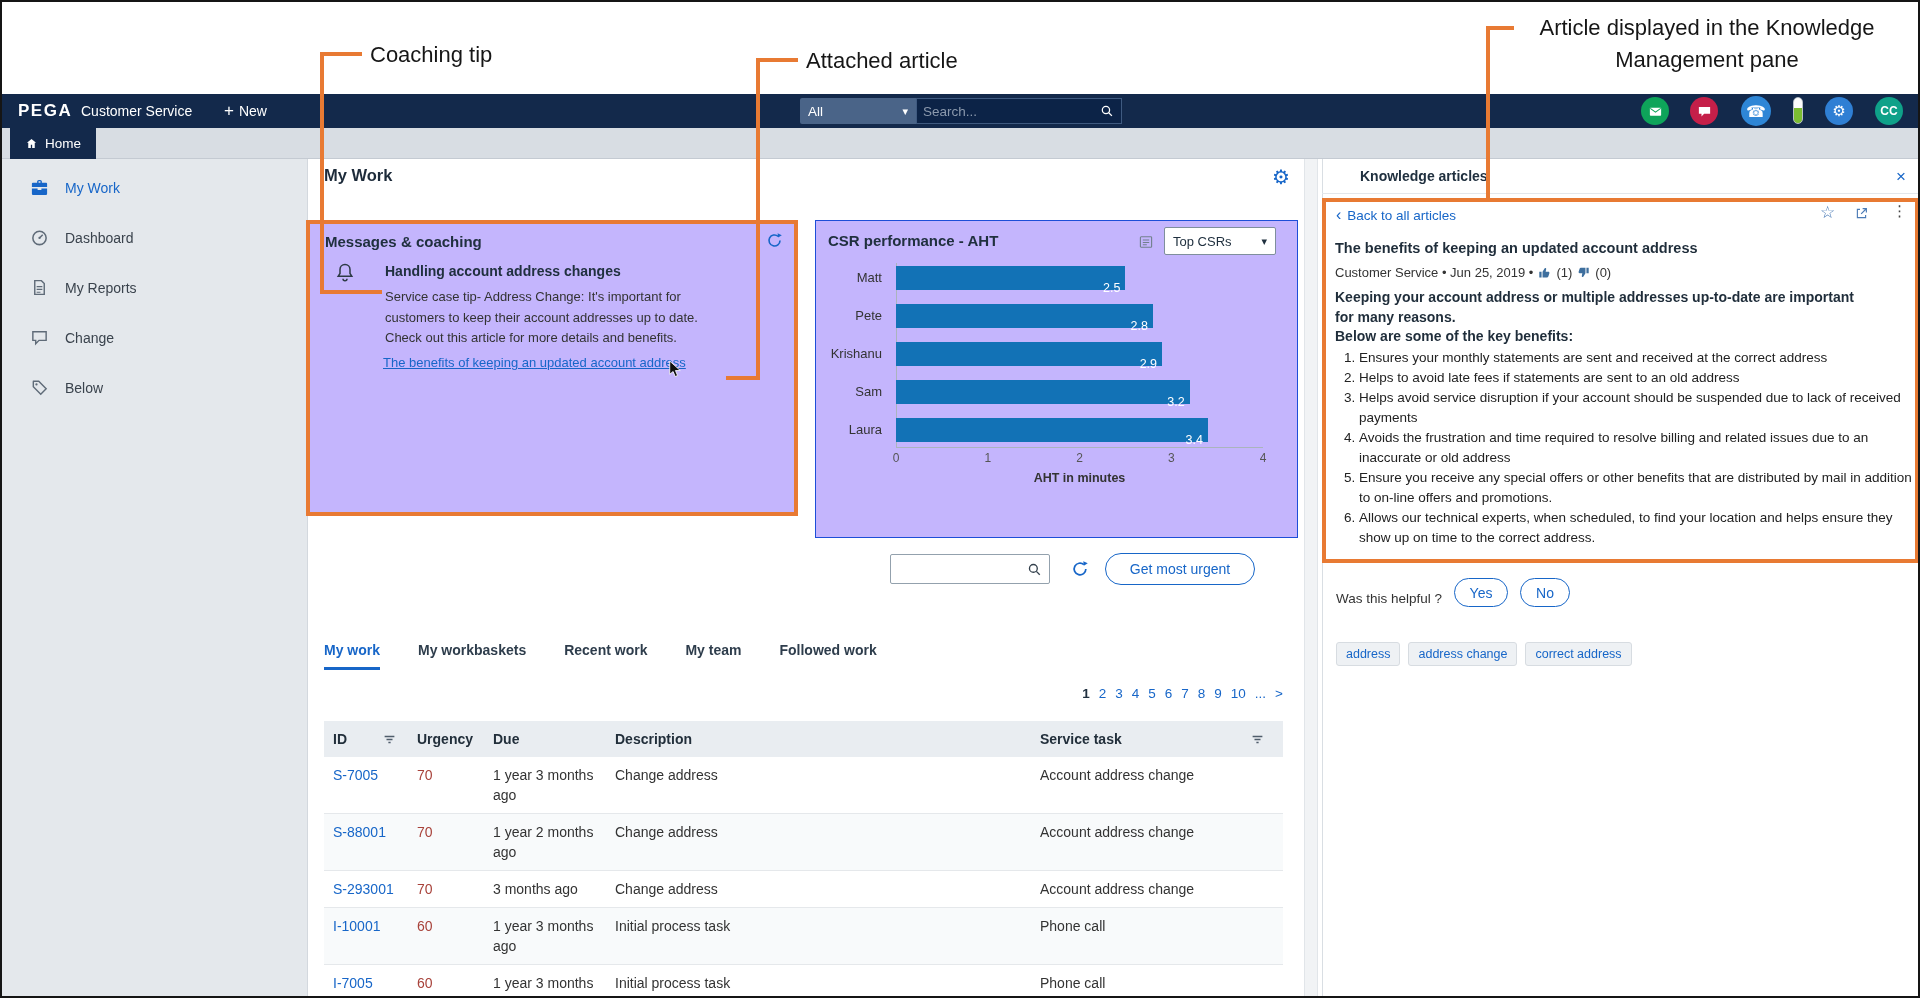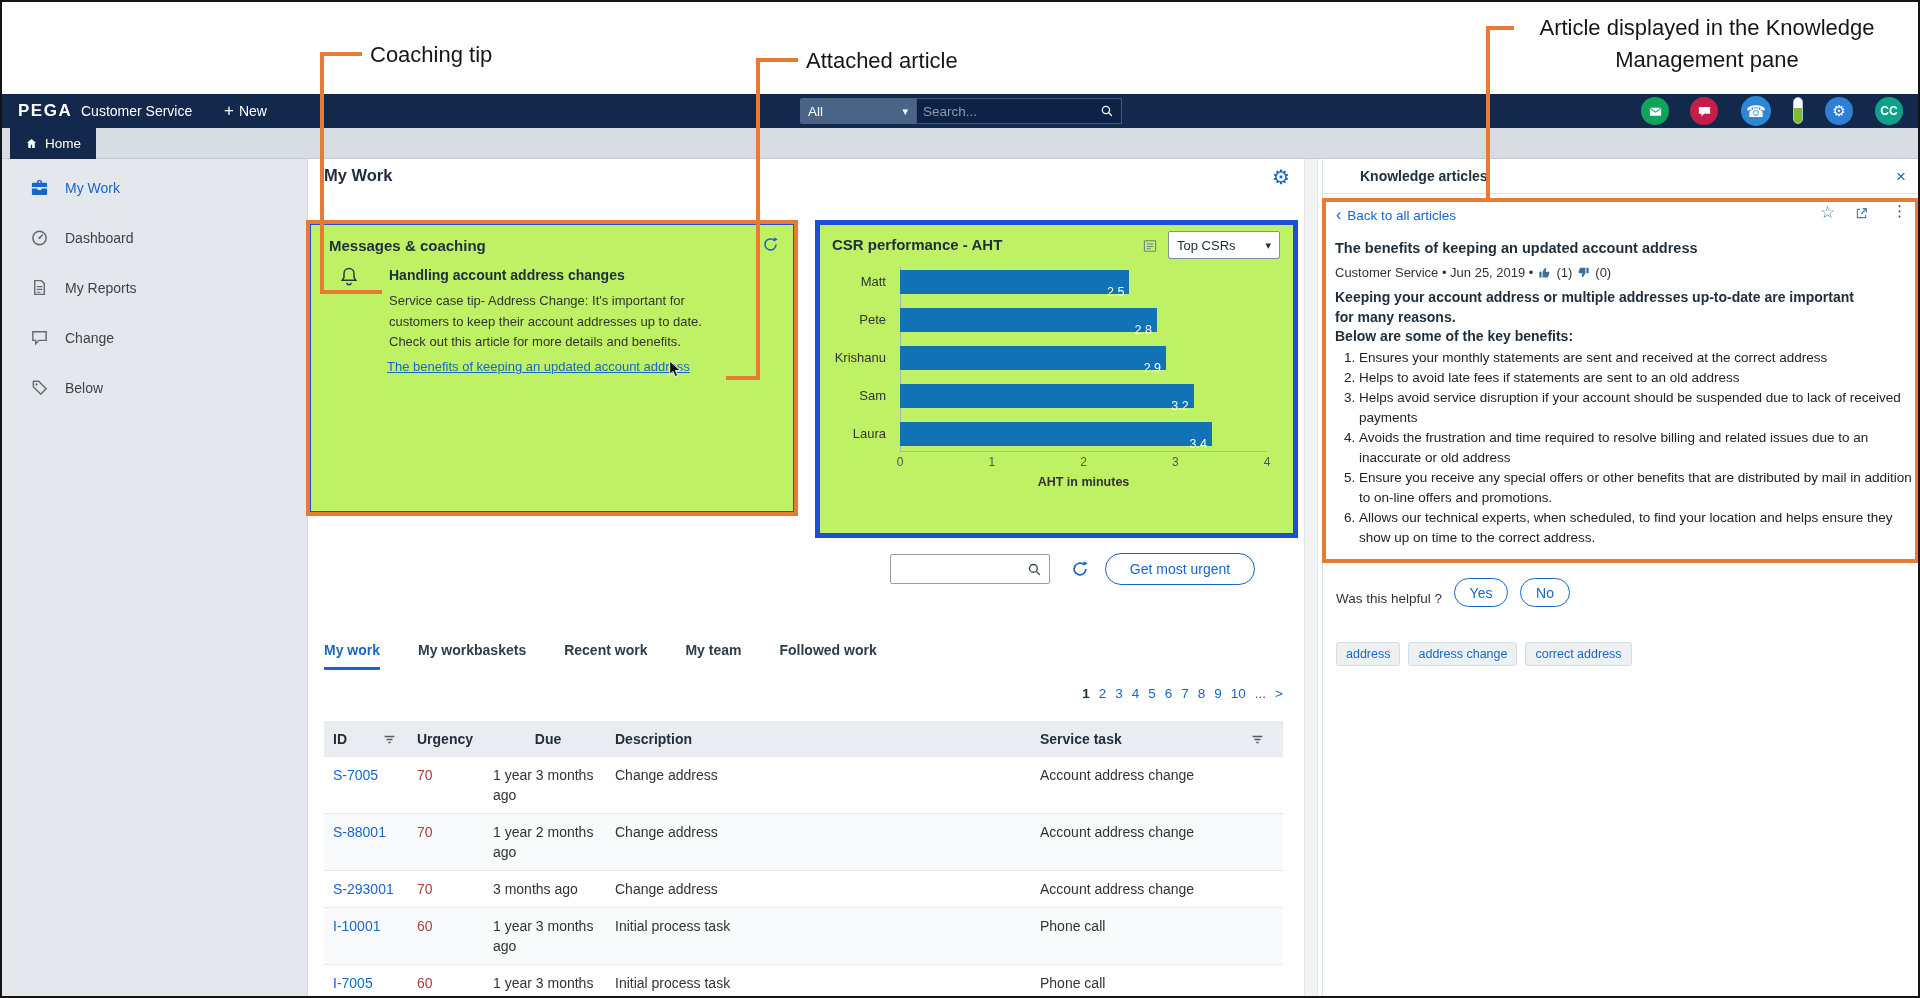--- a/index.html
+++ b/index.html
@@ -23,41 +23,41 @@
   
   .strip{left:0;top:126px;width:100%;height:31px;background:#d8dde3;border-bottom:1px solid #c4cad2;box-sizing:border-box;}
   .hometab{left:8px;top:126px;height:31px;background:#13294b;color:#fff;font-size:13.5px;display:flex;align-items:center;gap:7px;padding:0 15px;cursor:pointer;}
   
   .sidebar{left:0;top:157px;width:306px;height:839px;background:#e4e8ec;border-right:1px solid #d3d8de;box-sizing:border-box;}
   .side-item{display:flex;align-items:center;gap:15px;height:50px;padding-left:28px;cursor:pointer;color:#3a434d;font-size:14px;}
   .side-item .side-ic{color:#5f6b78;width:20px;height:20px;}
   .side-item.active{color:#1766c8;}
   .side-item.active .side-ic{color:#1766c8;}
   
-  .card{background:#bef264;border:5px solid #1d4ed8;box-sizing:border-box;}
+  .card{background:#c4b5fd;border:1px solid #1d4ed8;box-sizing:border-box;}
   .card-title{font-weight:bold;font-size:15px;color:#20303f;}
   
   .chart-label{position:absolute;width:72px;text-align:right;font-size:13px;color:#333;line-height:24px;padding-right:6px;box-sizing:border-box;}
   .chart-bar{position:absolute;height:24px;display:flex;align-items:center;justify-content:flex-end;}
   .chart-bar span{color:#fff;font-size:12.5px;padding-right:5px;margin-top:20px;}
   .chart-tick{position:absolute;width:26px;text-align:center;font-size:12px;color:#555;}
   
   .pillbtn{border:1px solid #1766c8;color:#1766c8;background:#fff;border-radius:16px;font-size:14px;display:flex;align-items:center;justify-content:center;cursor:pointer;box-sizing:border-box;}
   .tab{font-size:14px;font-weight:bold;color:#2e3d4c;padding-bottom:9px;cursor:pointer;border-bottom:3px solid transparent;}
   .tab.active{color:#1766c8;border-bottom-color:#1766c8;}
   .pg{display:inline-block;margin-left:9px;font-size:13.5px;color:#1766c8;cursor:pointer;}
   .pg.cur{color:#20303f;font-weight:bold;}
   .thead{display:flex;background:#e9edf1;height:36px;align-items:center;font-weight:bold;font-size:14px;color:#222f3b;}
   .trow{display:flex;border-bottom:1px solid #e5e8eb;font-size:14px;color:#333;background:#fff;}
   .trow.alt{background:#f8fafb;}
   .td,.th{box-sizing:border-box;padding:8px 12px 8px 0;line-height:20px;}
   .th{padding:0 12px 0 0;display:flex;align-items:center;}
   .c0{width:93px;padding-left:9px;}
   .c1{width:76px;}
-  .c2{width:122px;justify-content:center;}
+  .c2{width:122px;}
   .c3{width:425px;}
   .c4{width:243px;}
   .idlink{color:#1766c8;text-decoration:none;cursor:pointer;}
   .urg{color:#a8423a;}
   
   .panel{left:1320px;top:157px;width:598px;height:839px;background:#fff;border-left:1px solid #d9dee3;box-sizing:border-box;}
   .chip{display:inline-block;background:#eef1f4;border:1px solid #d7dce1;border-radius:3px;color:#1766c8;font-size:12.5px;padding:4px 9px;margin-right:8px;cursor:pointer;}
   #benefits{margin:0;padding:0 0 0 24px;font-size:13.5px;line-height:20px;color:#222;width:556px;}
   
   .ann-line{background:#e87a33;z-index:44;pointer-events:none;}

